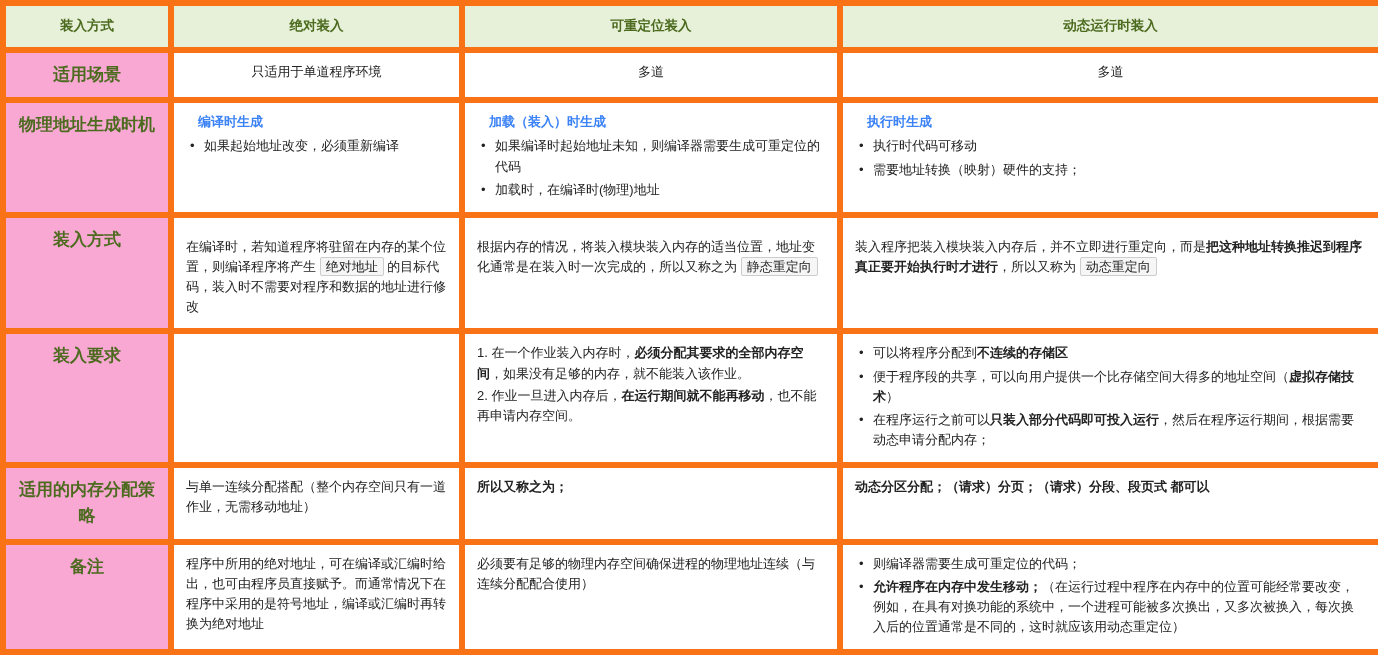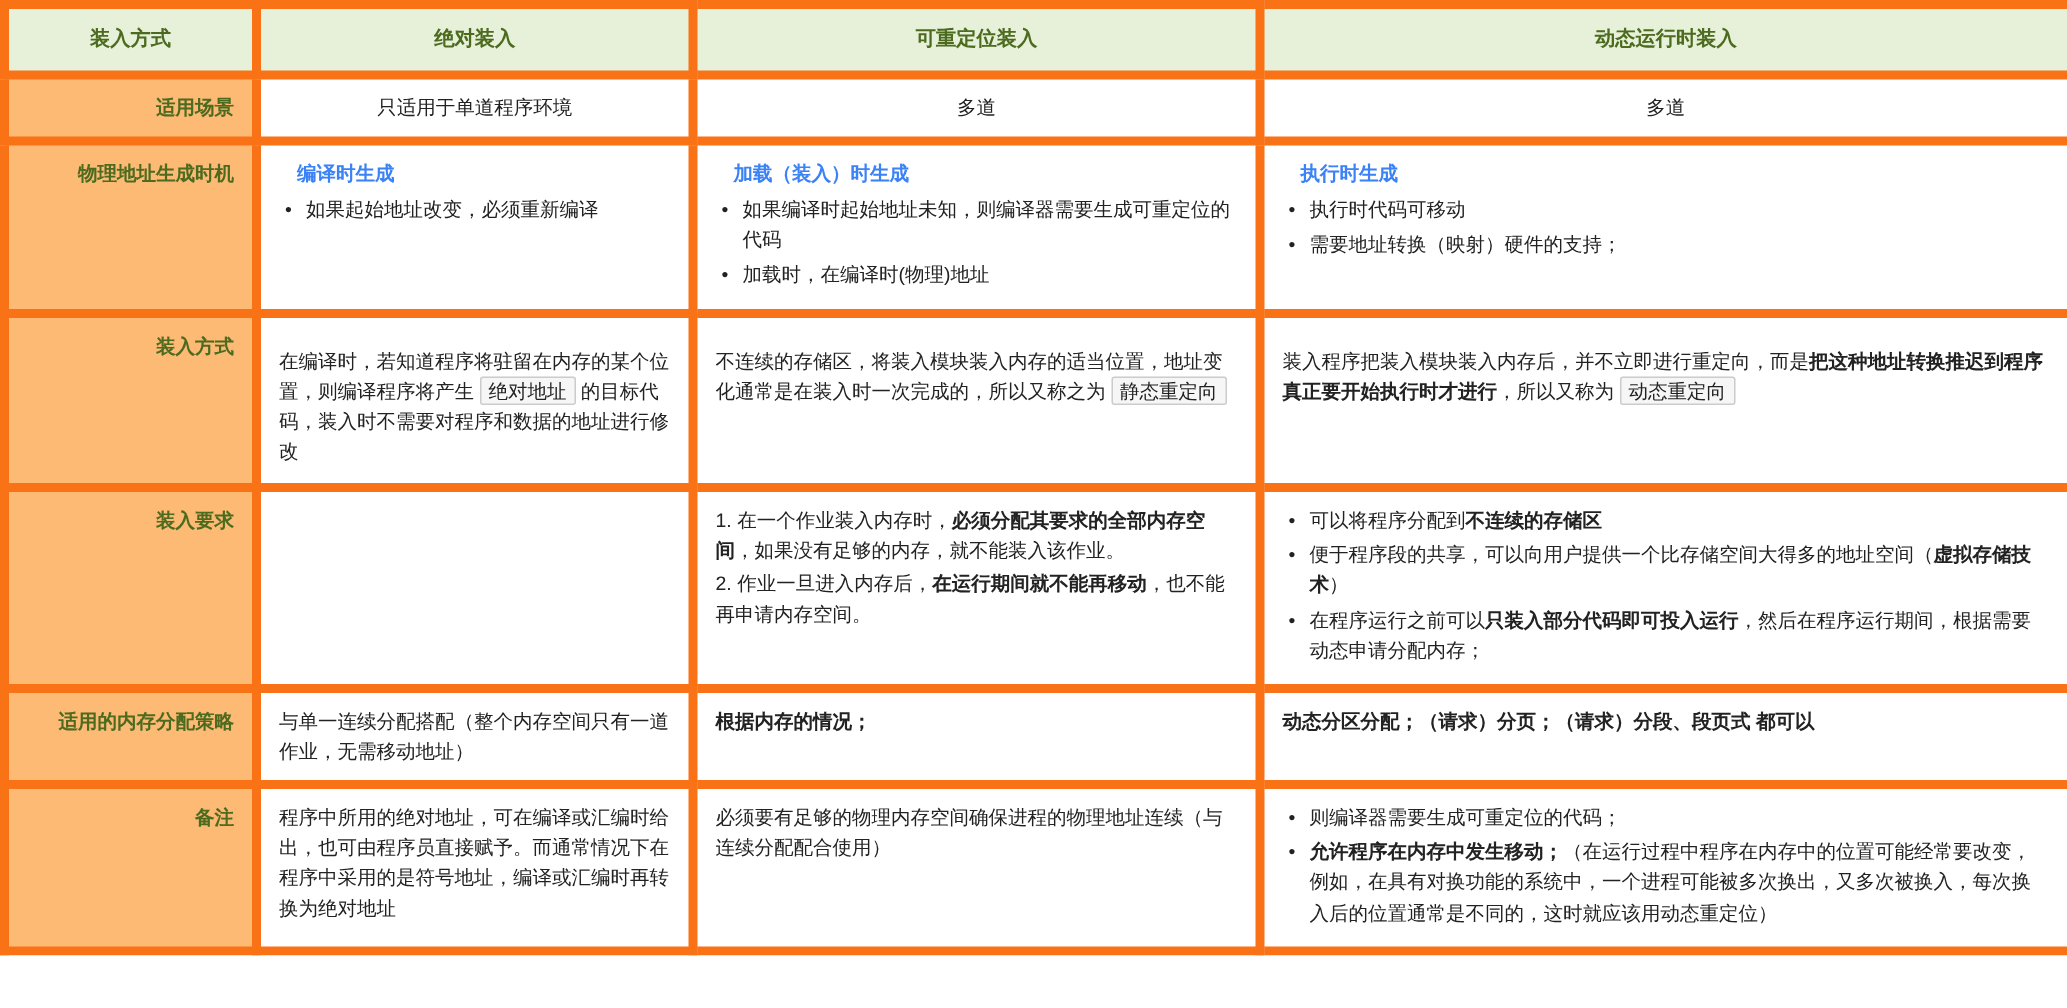--- a/index.html
+++ b/index.html
@@ -34,26 +34,26 @@
     background: #e7f0d8;
     color: #4c6b1f;
     font-weight: bold;
     text-align: center;
     vertical-align: middle;
     font-size: 13.5px;
     padding: 10px 8px;
   }
   
   td.rowlabel {
-    background: #fdba74;
+    background: #f9a8d4;
     color: #4c6b1f;
     font-weight: bold;
-    text-align: right;
+    text-align: center;
     vertical-align: middle;
-    font-size: 13px;
+    font-size: 17px;
   }
   td.cell { background: #ffffff; }
   td.center { text-align: center; }
   td.midv { vertical-align: middle; }
 
   .redline {
     color: #3b82f6;
     font-weight: bold;
     margin: 0 0 4px 12px;
   }
@@ -135,21 +135,21 @@
         </ul>
       </td>
     </tr>
 
     <tr>
       <td class="rowlabel">装入方式</td>
       <td class="cell">
         <p class="para"><span>在编译时，若知道程序将驻留在内存的某个位置，则编译程序将产生 </span><span class="boxed">绝对地址</span><span> 的目标代码，装入时不需要对程序和数据的地址进行修改</span></p>
       </td>
       <td class="cell">
-        <p class="para"><span>不连续的存储区，将装入模块装入内存的适当位置，地址变化通常是在装入时一次完成的，所以又称之为 </span><span class="boxed">静态重定向</span></p>
+        <p class="para"><span>根据内存的情况，将装入模块装入内存的适当位置，地址变化通常是在装入时一次完成的，所以又称之为 </span><span class="boxed">静态重定向</span></p>
       </td>
       <td class="cell">
         <p class="para"><span>装入程序把装入模块装入内存后，并不立即进行重定向，而是</span><span class="bold">把这种地址转换推迟到程序真正要开始执行时才进行</span><span>，所以又称为 </span><span class="boxed">动态重定向</span></p>
       </td>
     </tr>
 
     <tr>
       <td class="rowlabel">装入要求</td>
       <td class="cell"></td>
       <td class="cell numlist">
@@ -161,21 +161,21 @@
           <li><span>可以将程序分配到</span><span class="bold">不连续的存储区</span></li>
           <li><span>便于程序段的共享，可以向用户提供一个比存储空间大得多的地址空间（</span><span class="bold">虚拟存储技术</span><span>）</span></li>
           <li><span>在程序运行之前可以</span><span class="bold">只装入部分代码即可投入运行</span><span>，然后在程序运行期间，根据需要动态申请分配内存；</span></li>
         </ul>
       </td>
     </tr>
 
     <tr>
       <td class="rowlabel">适用的内存分配策略</td>
       <td class="cell">与单一连续分配搭配（整个内存空间只有一道作业，无需移动地址）</td>
-      <td class="cell bold">根据内存的情况；</td>
+      <td class="cell bold">所以又称之为；</td>
       <td class="cell bold">动态分区分配；（请求）分页；（请求）分段、段页式 都可以</td>
     </tr>
 
     <tr>
       <td class="rowlabel">备注</td>
       <td class="cell">程序中所用的绝对地址，可在编译或汇编时给出，也可由程序员直接赋予。而通常情况下在程序中采用的是符号地址，编译或汇编时再转换为绝对地址</td>
       <td class="cell">必须要有足够的物理内存空间确保进程的物理地址连续（与连续分配配合使用）</td>
       <td class="cell">
         <ul class="b">
           <li><span>则编译器需要生成可重定位的代码；</span></li>

